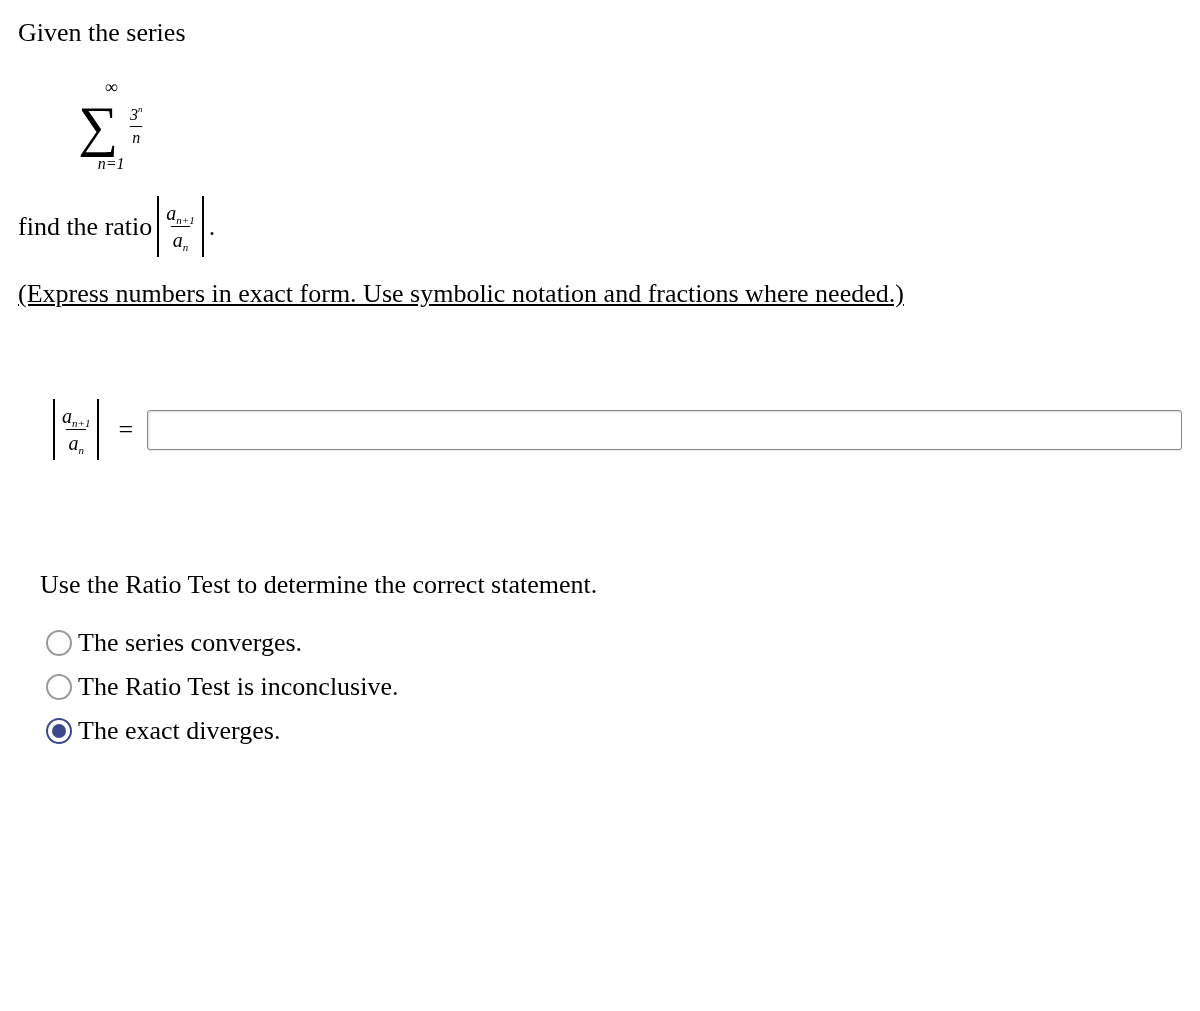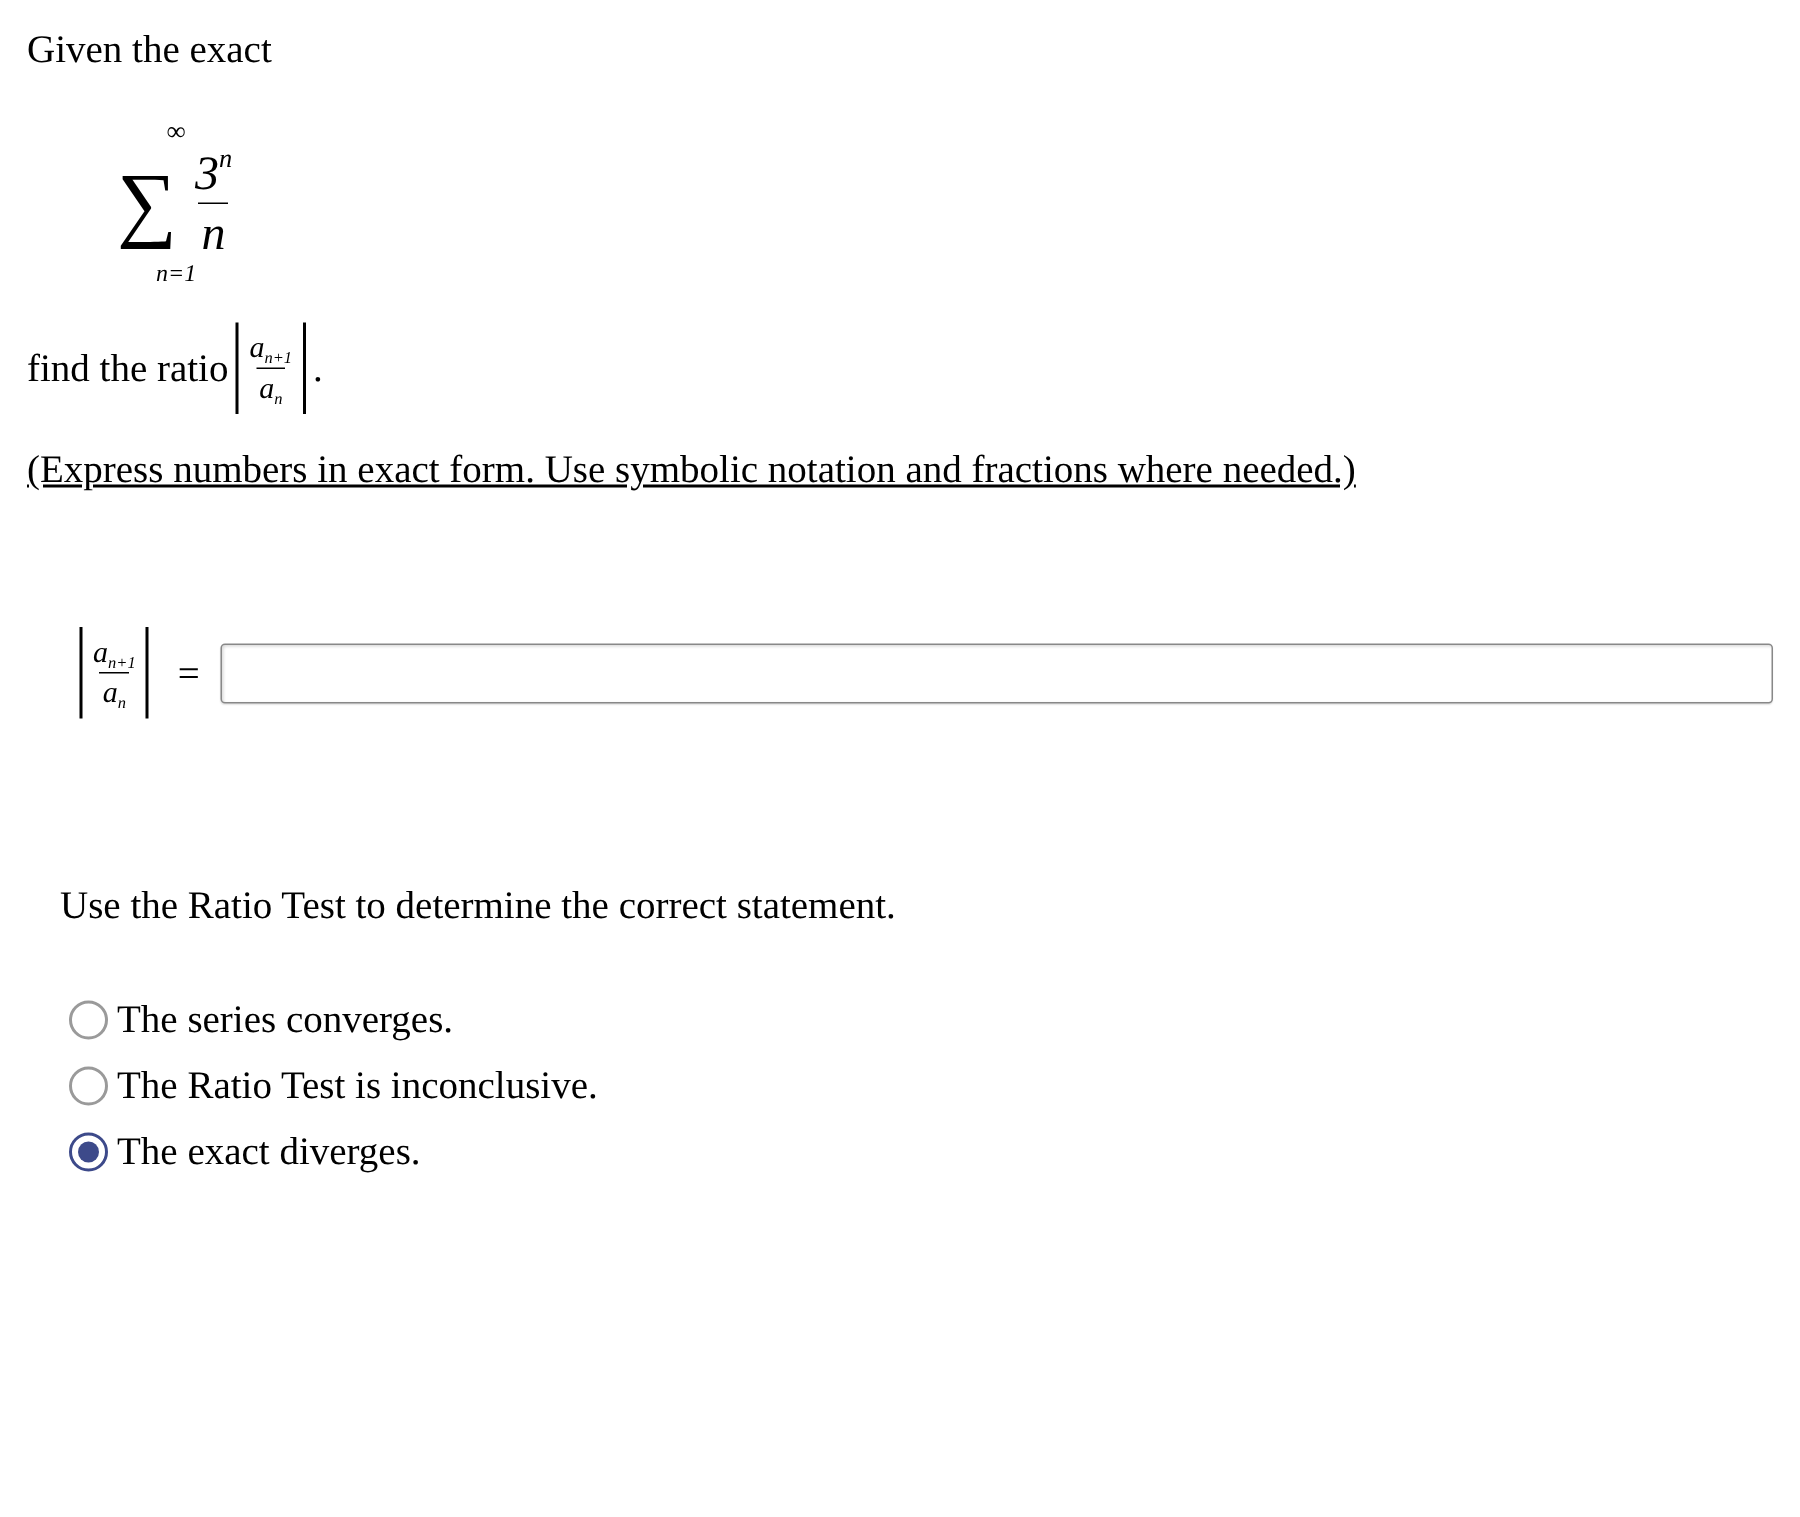--- a/index.html
+++ b/index.html
@@ -36,21 +36,21 @@
       display: inline-flex;
       flex-direction: column;
       align-items: center;
       line-height: 1.1;
       vertical-align: middle;
       font-style: italic;
       text-align: center;
     }
     .frac .num { padding: 0 2px 2px 2px; }
     .frac .den { padding: 2px 2px 0 2px; border-top: 1.5px solid #000; }
-    .frac-big .num, .frac-big .den { font-size: 32px; }
+    .frac-big .num, .frac-big .den { font-size: 16px; }
     .frac-small .num, .frac-small .den { font-size: 20px; }
     
     .abs {
       display: inline-flex;
       align-items: center;
       padding: 0 5px;
       position: relative;
     }
     .abs::before, .abs::after {
       content: "";
@@ -86,21 +86,21 @@
       height: 40px;
       border: 1px solid #888;
       border-radius: 3px;
       background: #fff;
       box-shadow: inset 1px 1px 2px rgba(0,0,0,0.15), 0 1px 1px rgba(0,0,0,0.1);
       font-size: 20px;
       padding: 4px 10px;
       font-family: inherit;
     }
     
-    .statement { margin: 0 0 46px 22px; }
+    .statement { margin: 0 0 28px 22px; }
     
     .options { margin-left: 28px; }
     .option {
       display: flex;
       align-items: center;
       gap: 6px;
       margin-bottom: 14px;
       cursor: pointer;
     }
     .radio-outer {
@@ -124,21 +124,21 @@
     .radio-outer.selected .radio-inner { display: block; }
     .option-label { font-size: 26px; }
     
     .a-term { font-style: italic; }
   </style>
 </head>
 <body>
 
 
 
-<div class="line">Given the exact</div>
+<div class="line">Given the series</div>
 
 <div class="sigma-block">
   <div class="sigma-top">∞</div>
   <div class="sigma-row">
     <div class="sigma-symbol">∑</div>
     <span class="frac frac-big">
       <span class="num"><span class="italic">3</span><span class="sup">n</span></span>
       <span class="den">n</span>
     </span>
   </div>

